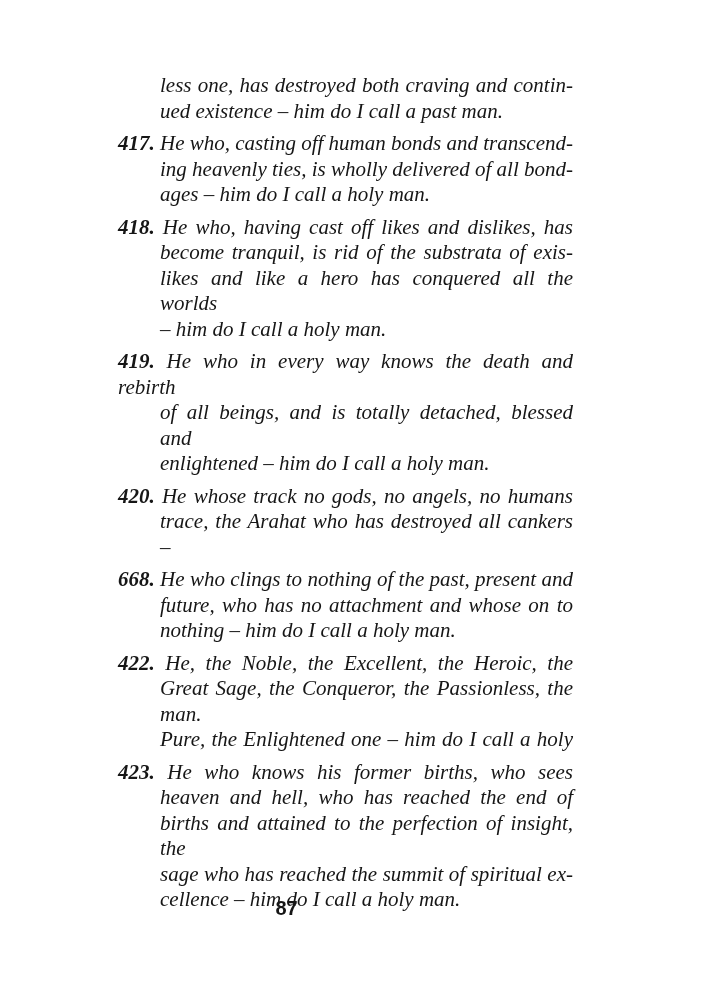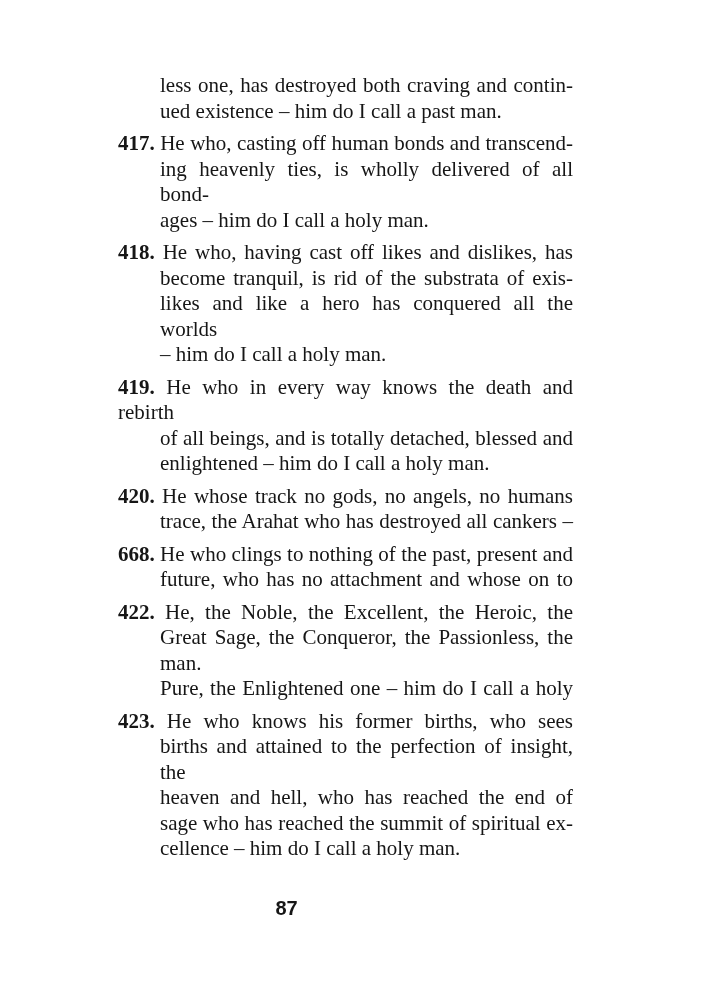--- a/index.html
+++ b/index.html
@@ -17,20 +17,21 @@
     overflow: hidden;
   }
   .content {
     position: absolute;
     left: 118px;
     top: 73px;
     width: 472px;
   }
   .verse {
     margin: 0 17px 7px 0;
+    font-style: italic;
   }
   .vline {
     font-size: 21px;
     line-height: 25.5px;
     padding-left: 42px;
     text-align: justify;
     text-align-last: justify;
     -moz-text-align-last: justify;
     white-space: normal;
   }
@@ -85,31 +86,32 @@
         <div class="vline">of all beings, and is totally detached, blessed and</div>
         <div class="vline lastline">enlightened – him do I call a holy man.</div>
       </div>
       <div class="verse">
         <div class="vline numfirst"><span class="vnum">420.</span> He whose track no gods, no angels, no humans</div>
         <div class="vline">trace, the Arahat who has destroyed all cankers –</div>
       </div>
       <div class="verse">
         <div class="vline numfirst"><span class="vnum">668.</span> He who clings to nothing of the past, present and</div>
         <div class="vline">future, who has no attachment and whose on to</div>
+        <div class="vline lastline">nothing – him do I call a holy man.</div>
       </div>
       <div class="verse">
         <div class="vline numfirst"><span class="vnum">422.</span> He, the Noble, the Excellent, the Heroic, the</div>
         <div class="vline">Great Sage, the Conqueror, the Passionless, the</div>
         <div class="vline lastline">man.</div>
         <div class="vline">Pure, the Enlightened one – him do I call a holy</div>
       </div>
       <div class="verse">
         <div class="vline numfirst"><span class="vnum">423.</span> He who knows his former births, who sees</div>
+        <div class="vline">heaven and hell, who has reached the end of</div>
         <div class="vline">births and attained to the perfection of insight, the</div>
-        <div class="vline">heaven and hell, who has reached the end of</div>
         <div class="vline">sage who has reached the summit of spiritual ex-</div>
         <div class="vline lastline">cellence – him do I call a holy man.</div>
       </div>
     </div>
   <div class="footer">
     <span class="pagenum">87</span>
   </div>
 </div>
 
 </body></html>

